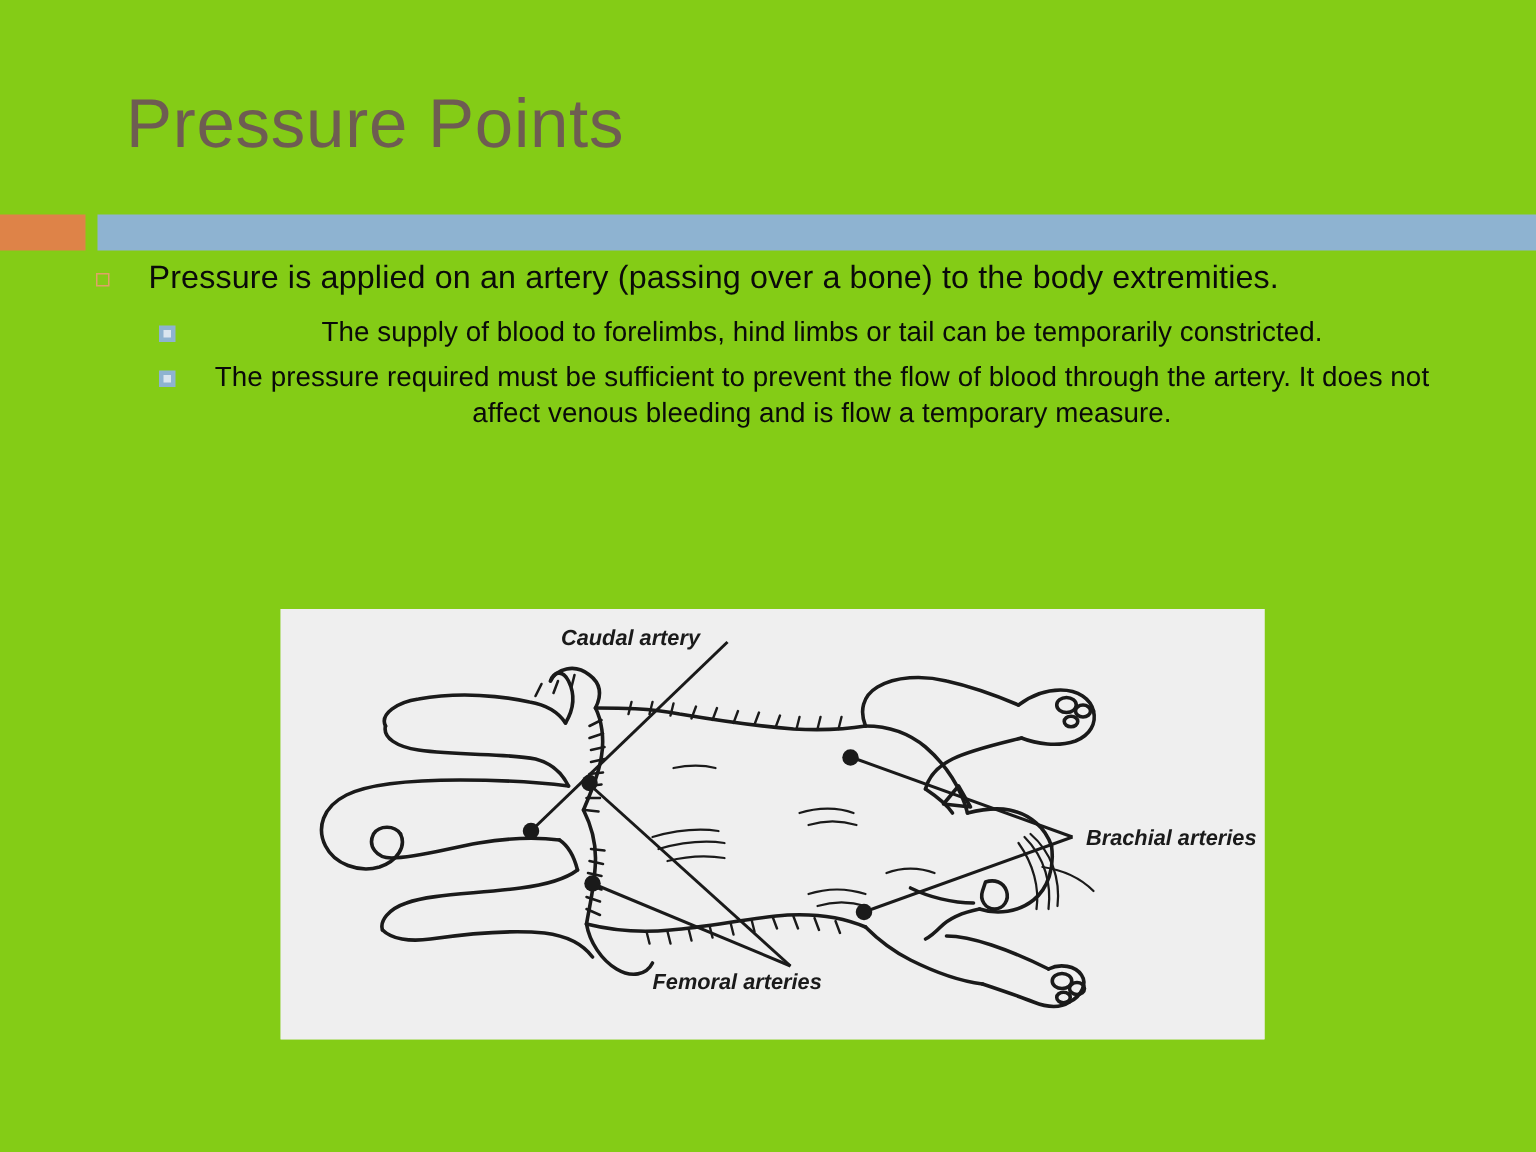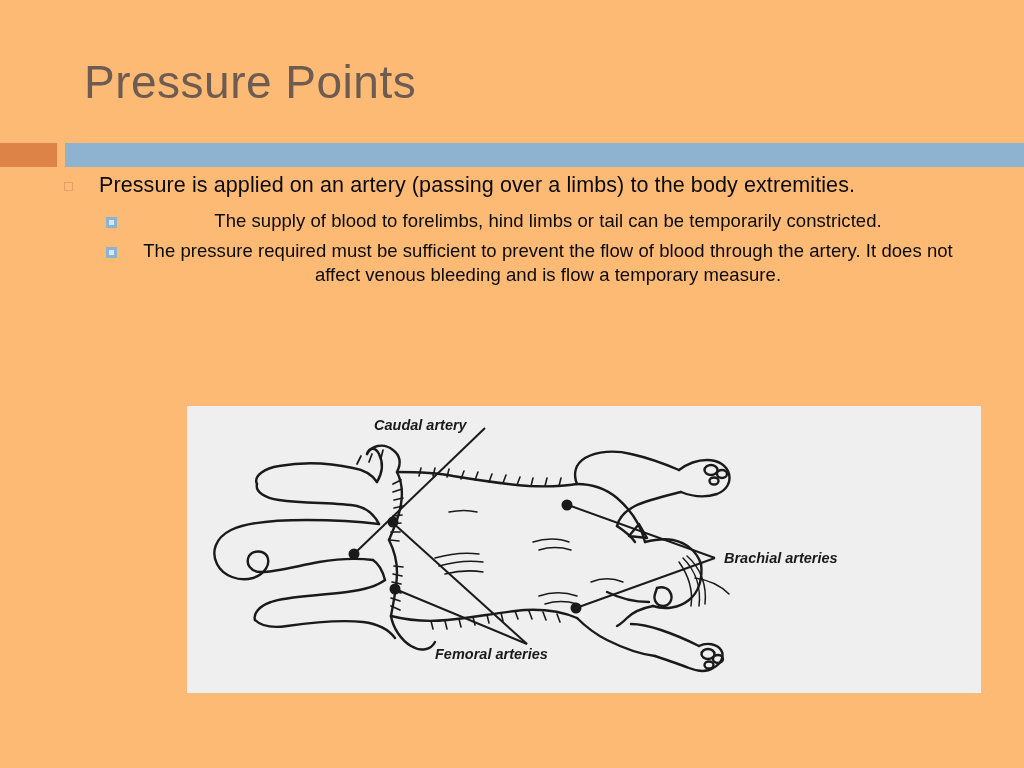--- a/index.html
+++ b/index.html
@@ -13,21 +13,21 @@
     height: 768px;
     overflow: hidden;
     font-family: "Liberation Sans", sans-serif;
     -webkit-font-smoothing: antialiased;
   }
 
   .slide {
     position: relative;
     width: 1024px;
     height: 768px;
-    background: #fdba74;
+    background: #84cc16;
   }
 
   
   .slide-title {
     position: absolute;
     left: 84px;
     top: 54px;
     font-size: 46px;
     line-height: 56px;
     letter-spacing: 0.5px;
@@ -120,21 +120,21 @@
     color: #0A0A0A;
     letter-spacing: 0.05px;
     text-align: center;
   }
 
   
   .figure-wrap {
     position: absolute;
     left: 187px;
     top: 406px;
-    width: 794px;
+    width: 656px;
     height: 287px;
     background: #EFEFEF;
     overflow: hidden;
   }
   .figure-wrap svg {
     display: block;
     width: 669px;
     height: 287px;
   }
   .fig-label {
@@ -152,21 +152,21 @@
 
   <div class="slide-title">Pressure Points</div>
 
   <div class="accent-bar-orange"></div>
   <div class="accent-bar-blue"></div>
 
   <div class="body-block">
 
     <div class="bullet-l1">
       <span class="bullet-glyph"></span>
-      <span class="bullet-text">Pressure is applied on an artery (passing over a limbs) to the body extremities.</span>
+      <span class="bullet-text">Pressure is applied on an artery (passing over a bone) to the body extremities.</span>
     </div>
 
     <div class="sub-list">
 
       <div class="bullet-l2">
         <span class="bullet-glyph"></span>
         <span class="bullet-text">The supply of blood to forelimbs, hind limbs or tail can be temporarily constricted.</span>
       </div>
 
       <div class="bullet-l2">

